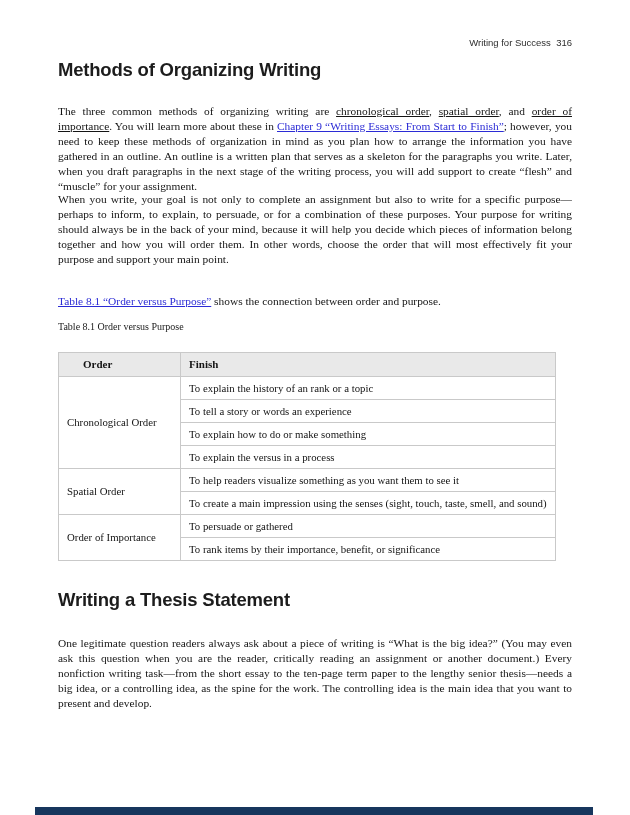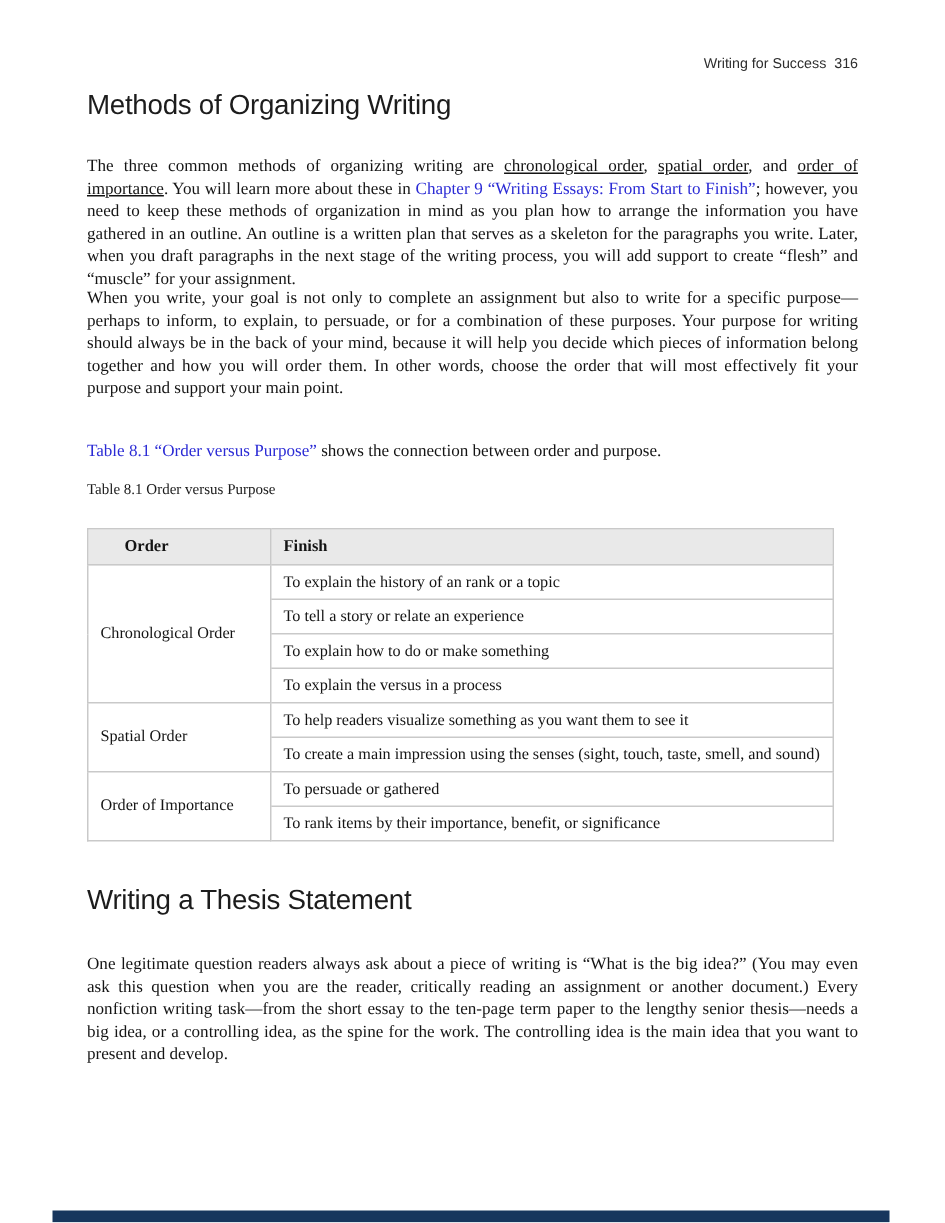--- a/index.html
+++ b/index.html
@@ -6,35 +6,35 @@
   .page {
     position:relative; width:630px; height:815px; background:#ffffff;
     overflow:hidden; font-family:"Liberation Serif", serif; color:#161616;border-radius:10px;
   }
   .page-header {
     position:absolute; top:37px; right:58px;
     font-family:"Liberation Sans", sans-serif; font-size:9.5px; color:#2e2e2e;
   }
   .doc-heading {
     position:absolute; left:58px; margin:0;
-    font-family:"Liberation Sans", sans-serif; font-weight:400;
+    font-family:"Liberation Sans", sans-serif; font-weight:700;
     font-size:18.5px; line-height:23px; color:#1c1c1c; letter-spacing:-0.2px;
   }
   #h1-methods { top:58px; }
   #h2-thesis  { top:588px; }
   .para {
     position:absolute; left:58px; width:514px; margin:0;
     font-size:11.4px; line-height:15px; text-align:justify; color:#141414;
   }
   #p1 { top:104px; }
   #p2 { top:192px; }
   #p3 { top:294px; text-align:left; }
   #p4 { top:636px; }
   .uterm { text-decoration:underline; }
-  .link  { color:#2b2bd5; cursor:pointer; }
+  .link  { color:#2b2bd5; text-decoration:underline; cursor:pointer; }
   .caption { position:absolute; left:58px; top:321px; margin:0; font-size:10px; color:#1a1a1a; }
   .tbl {
     position:absolute; left:58px; top:352px;
     border-collapse:collapse; font-size:10.8px; color:#141414;
   }
   .tbl th, .tbl td {
     border:1px solid #c9c9c9; padding:4.5px 8px; line-height:13px;
     white-space:nowrap; text-align:left; vertical-align:middle;
   }
   .tbl th { background:#e9e9e9; font-weight:700; font-size:11px; padding:5px 8px; }
@@ -68,21 +68,21 @@
         <th class="col-order">Order</th>
         <th>Finish</th>
       </tr>
     </thead>
     <tbody>
       <tr>
         <td rowspan="4" class="order-cell">Chronological Order</td>
         <td>To explain the history of an rank or a topic</td>
       </tr>
       <tr>
-        <td>To tell a story or relate an experience</td>
+        <td>To tell a story or words an experience</td>
       </tr>
       <tr>
         <td>To explain how to do or make something</td>
       </tr>
       <tr>
         <td>To explain the versus in a process</td>
       </tr>
       <tr>
         <td rowspan="2" class="order-cell">Spatial Order</td>
         <td>To help readers visualize something as you want them to see it</td>

